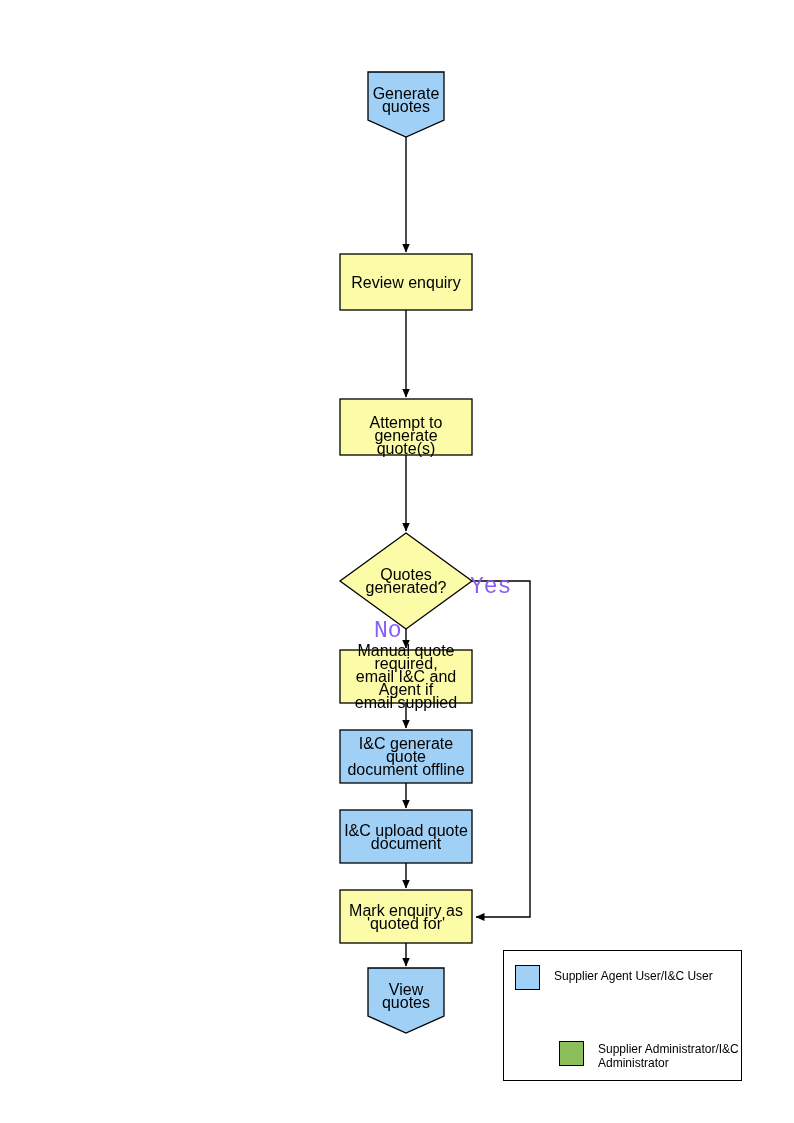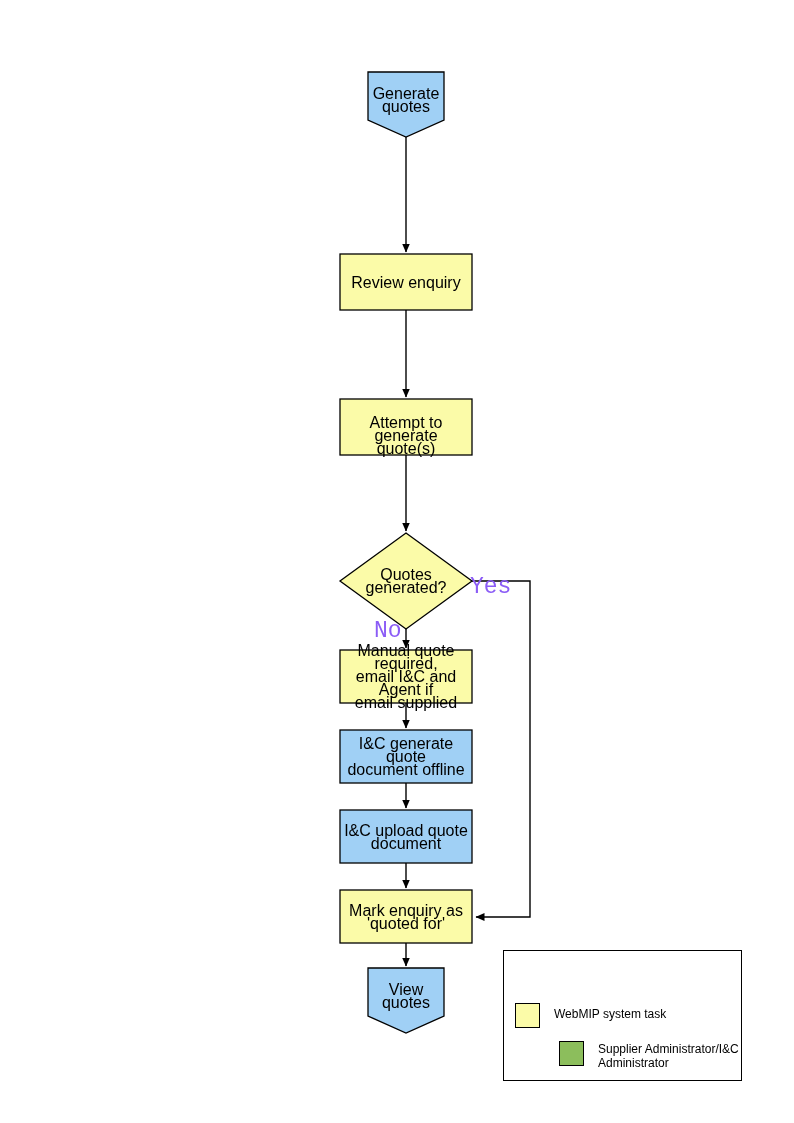--- a/index.html
+++ b/index.html
@@ -162,22 +162,22 @@
 
 <div class="node-label" style="left:338px; top:890px; width:136px; height:53px;">Mark enquiry as 'quoted for'</div>
 
 <div class="node-label" style="left:368px; top:968px; width:76px; height:55px;">View quotes</div>
 
 <div class="edge-label" style="left:470px; top:576px;">Yes</div>
 
 <div class="edge-label" style="left:374px; top:620px;">No</div>
 
 <div class="legend-box">
-  <div class="legend-row" style="top:52px;">
-    <div class="legend-swatch" style="background:#FBFBA8;"></div>
-    <div class="legend-text">WebMIP system task</div>
+  <div class="legend-row" style="top:14px;">
+    <div class="legend-swatch" style="background:#A0D0F5;"></div>
+    <div class="legend-text">Supplier Agent User/I&amp;C User</div>
   </div>
   <div class="legend-row" style="top:90px;margin-left:44px;">
     <div class="legend-swatch" style="background:#8CBE5C;"></div>
     <div class="legend-text" style="padding-top:1px;">Supplier Administrator/I&amp;C
 Administrator</div>
   </div>
 </div>
 
 </body></html>

